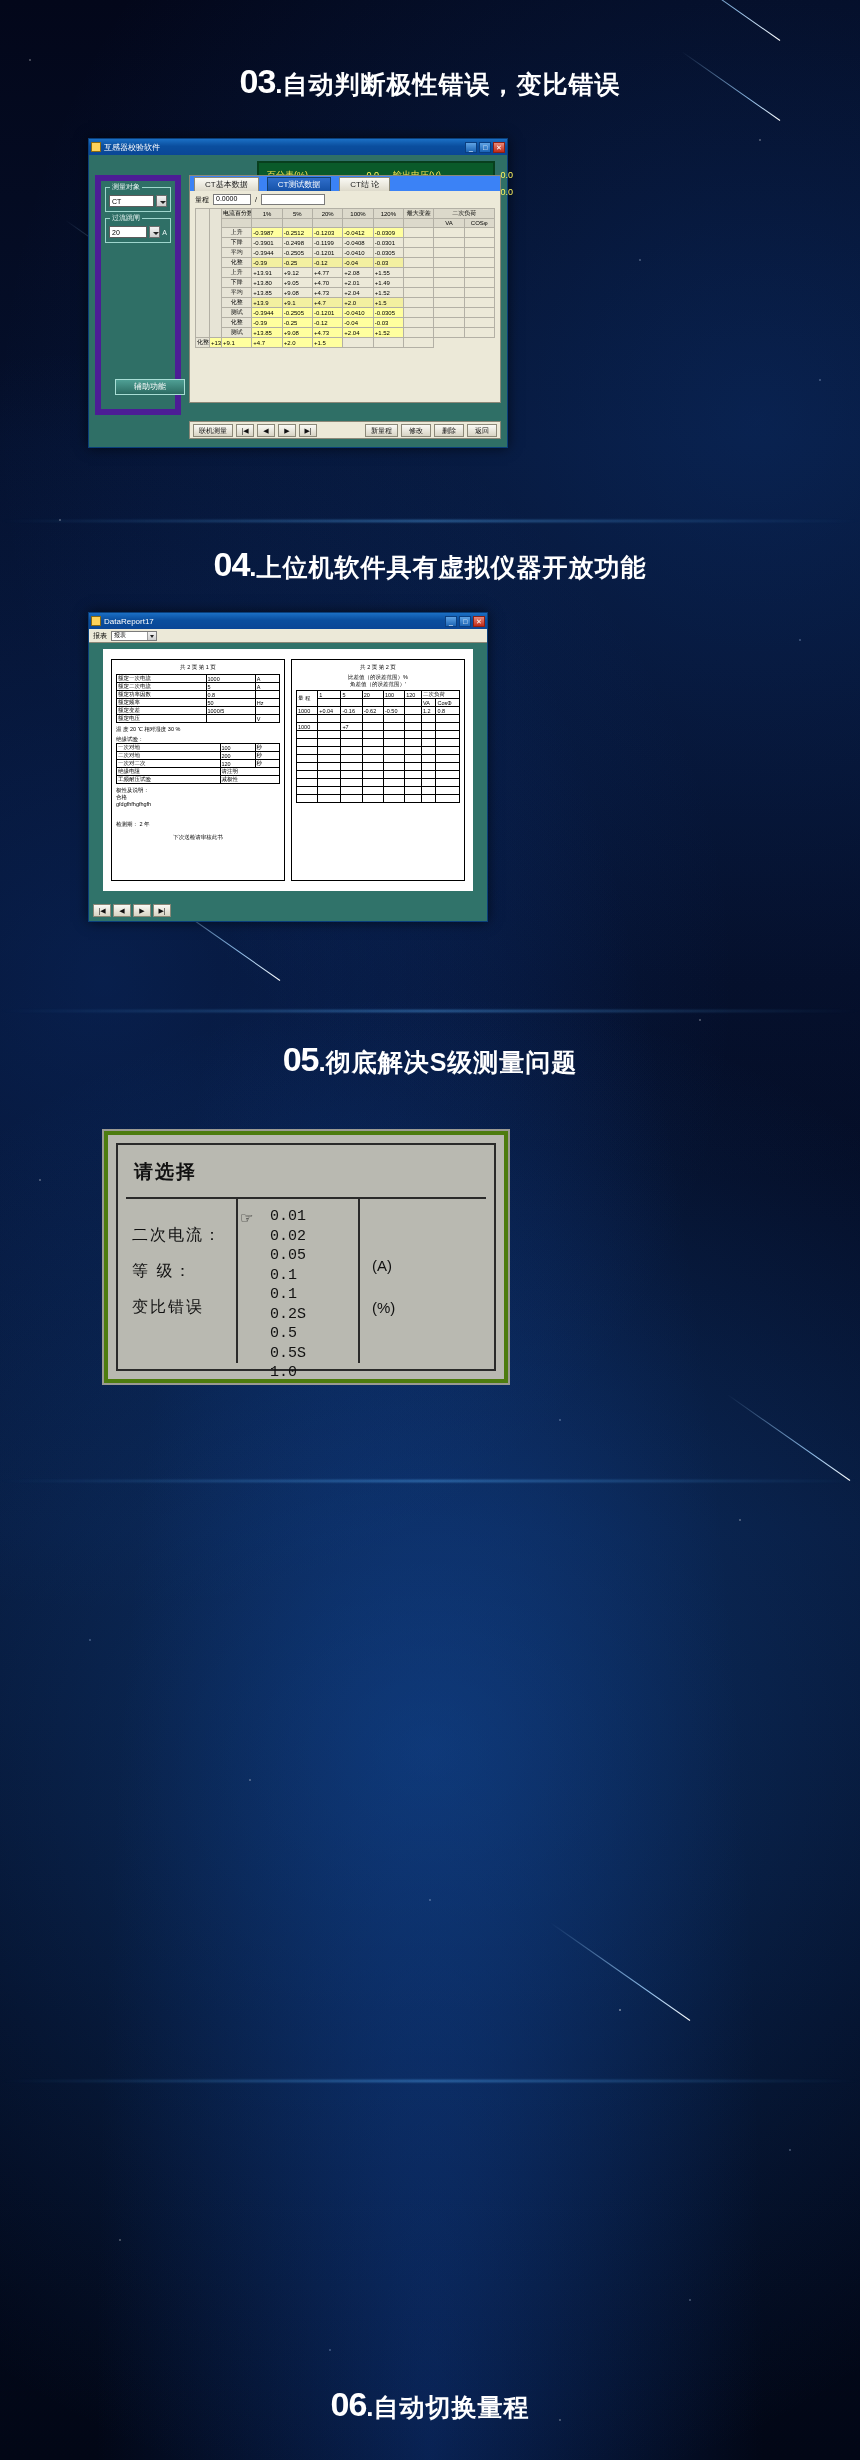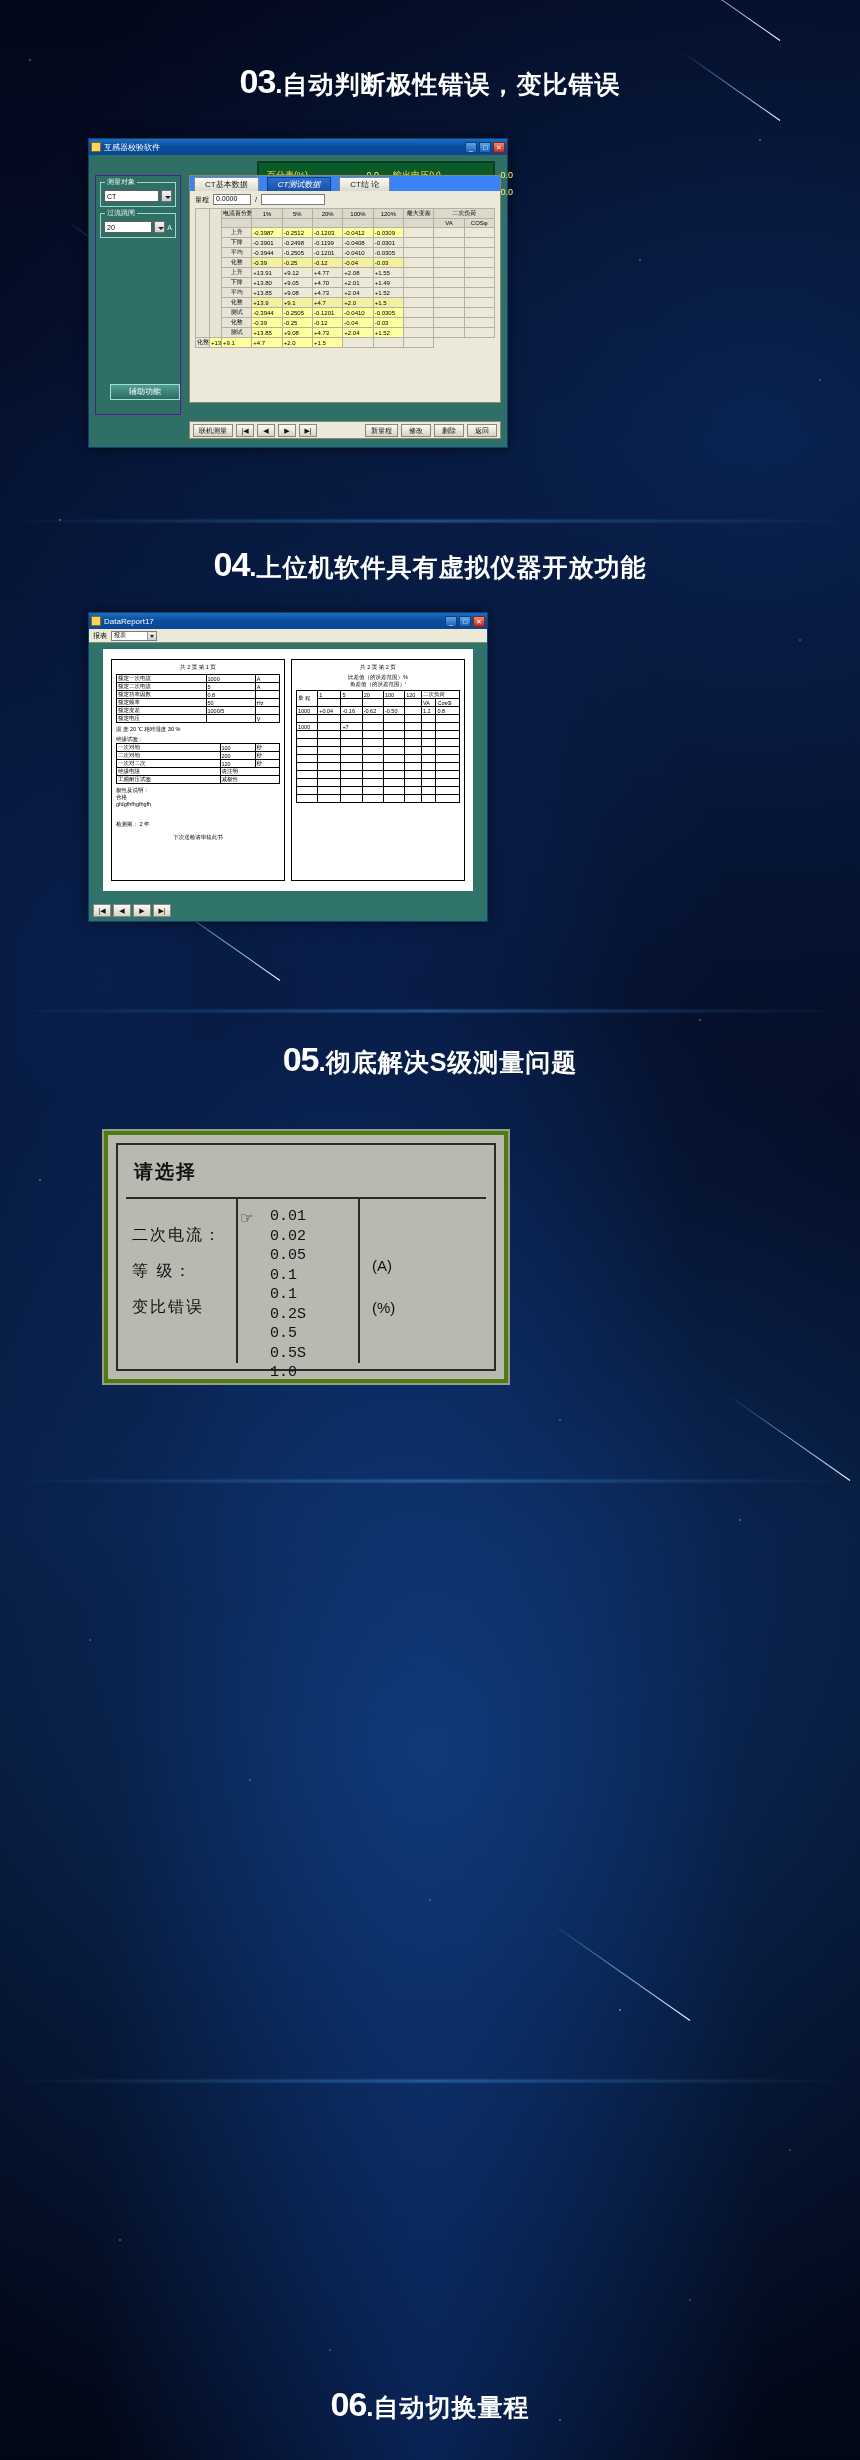--- a/index.html
+++ b/index.html
@@ -73,21 +73,21 @@
   .tb-title { flex:1; font-size:8px; }
   .tb-btns { display:flex; gap:2px; }
   .tb-btn { width:12px; height:11px; background:linear-gradient(180deg,#5fa3e4,#1a63b4); border:1px solid #0b3f80;
     color:#fff; font-size:7px; line-height:9px; text-align:center; }
   .tb-btn.close { background:linear-gradient(180deg,#e98a7a,#c02a18); border-color:#8c2014; }
 
   
   #win03 { left:88px; top:138px; width:420px; height:310px; background:#2e6b63; }
   #win03 .body { position:relative; width:100%; height:calc(100% - 16px); background:#2f6f66; padding:4px; }
   .left-panel { position:absolute; left:6px; top:20px; width:86px; height:240px;
-    background:#2f6f66; border:1px solid #4c1d95; }
+    background:#2f6f66; border:6px solid #4c1d95; }
   .lp-group { margin:6px 4px; border:1px solid #9fd6cd; padding:3px 3px 4px; position:relative; }
   .lp-group .lbl { position:absolute; top:-6px; left:4px; background:#2f6f66; color:#e8f6f3; font-size:7px; padding:0 2px; }
   .lp-row { display:flex; align-items:center; gap:2px; margin-top:4px; }
   .lp-select { flex:1; height:12px; background:#fff; border:1px solid #5c5c5c; font-size:7px; color:#000; padding-left:2px; display:flex; align-items:center; }
   .lp-arrow { width:11px; height:12px; background:linear-gradient(180deg,#f2f2f2,#cfcfcf); border:1px solid #6d6d6d; position:relative; }
   .lp-arrow:after { content:""; position:absolute; left:3px; top:5px; border-left:3px solid transparent; border-right:3px solid transparent; border-top:3px solid #222; }
   .lp-unit { color:#eaf7f4; font-size:7px; }
   .aux-btn { position:absolute; left:14px; bottom:14px; width:70px; height:16px;
     background:linear-gradient(180deg,#4f9f94,#2c6b62); border:1px solid #a8ded5; color:#fff;
     font-size:8px; text-align:center; line-height:14px; }
@@ -96,21 +96,21 @@
   .lcd-row { display:flex; margin-bottom:4px; }
   .lcd-cell { display:flex; align-items:baseline; }
   .lcd-cell .k { width:62px; }
   .lcd-cell .v { color:#fff45e; width:50px; text-align:right; }
   .lcd-cell.wide .k { width:70px; }
 
   .panel-right { position:absolute; left:100px; top:20px; right:6px; bottom:44px; background:#ece9d8; border:1px solid #8b8878; }
   .tabs { display:flex; gap:8px; padding:1px 4px 0; background:#3b82f6; }
   .tab { height:14px; padding:0 10px; font-size:8px; line-height:13px; border:1px solid #8b8878; border-bottom:none;
     background:linear-gradient(180deg,#fafaf5,#dedacb); color:#1a1a1a; }
-  .tab.active { background:linear-gradient(180deg,#2f6ecb,#1652a8); color:#fff; border-color:#14406f;font-style:italic; }
+  .tab.active { background:linear-gradient(180deg,#2f6ecb,#1652a8); color:#fff; border-color:#14406f; }
   .range-row { display:flex; align-items:center; gap:4px; padding:3px 5px; font-size:7px; color:#000; }
   .range-input { width:38px; height:11px; background:#fff; border:1px solid #7b7b7b; font-size:7px; padding-left:2px; }
   .range-input.wide { width:64px; }
 
   table.grid { border-collapse:collapse; width:calc(100% - 10px); margin:0 5px; font-size:6px; color:#000; table-layout:fixed; }
   table.grid th, table.grid td { border:1px solid #b3b0a5; height:9px; padding:0 1px; overflow:hidden; white-space:nowrap; }
   table.grid th { background:#dcd9cb; font-weight:normal; text-align:center; }
   td.hl { background:#ffff9e; }
   td.hl2 { background:#f3f0a0; }
   td.rowhdr { background:#e7e4d6; text-align:center; }

